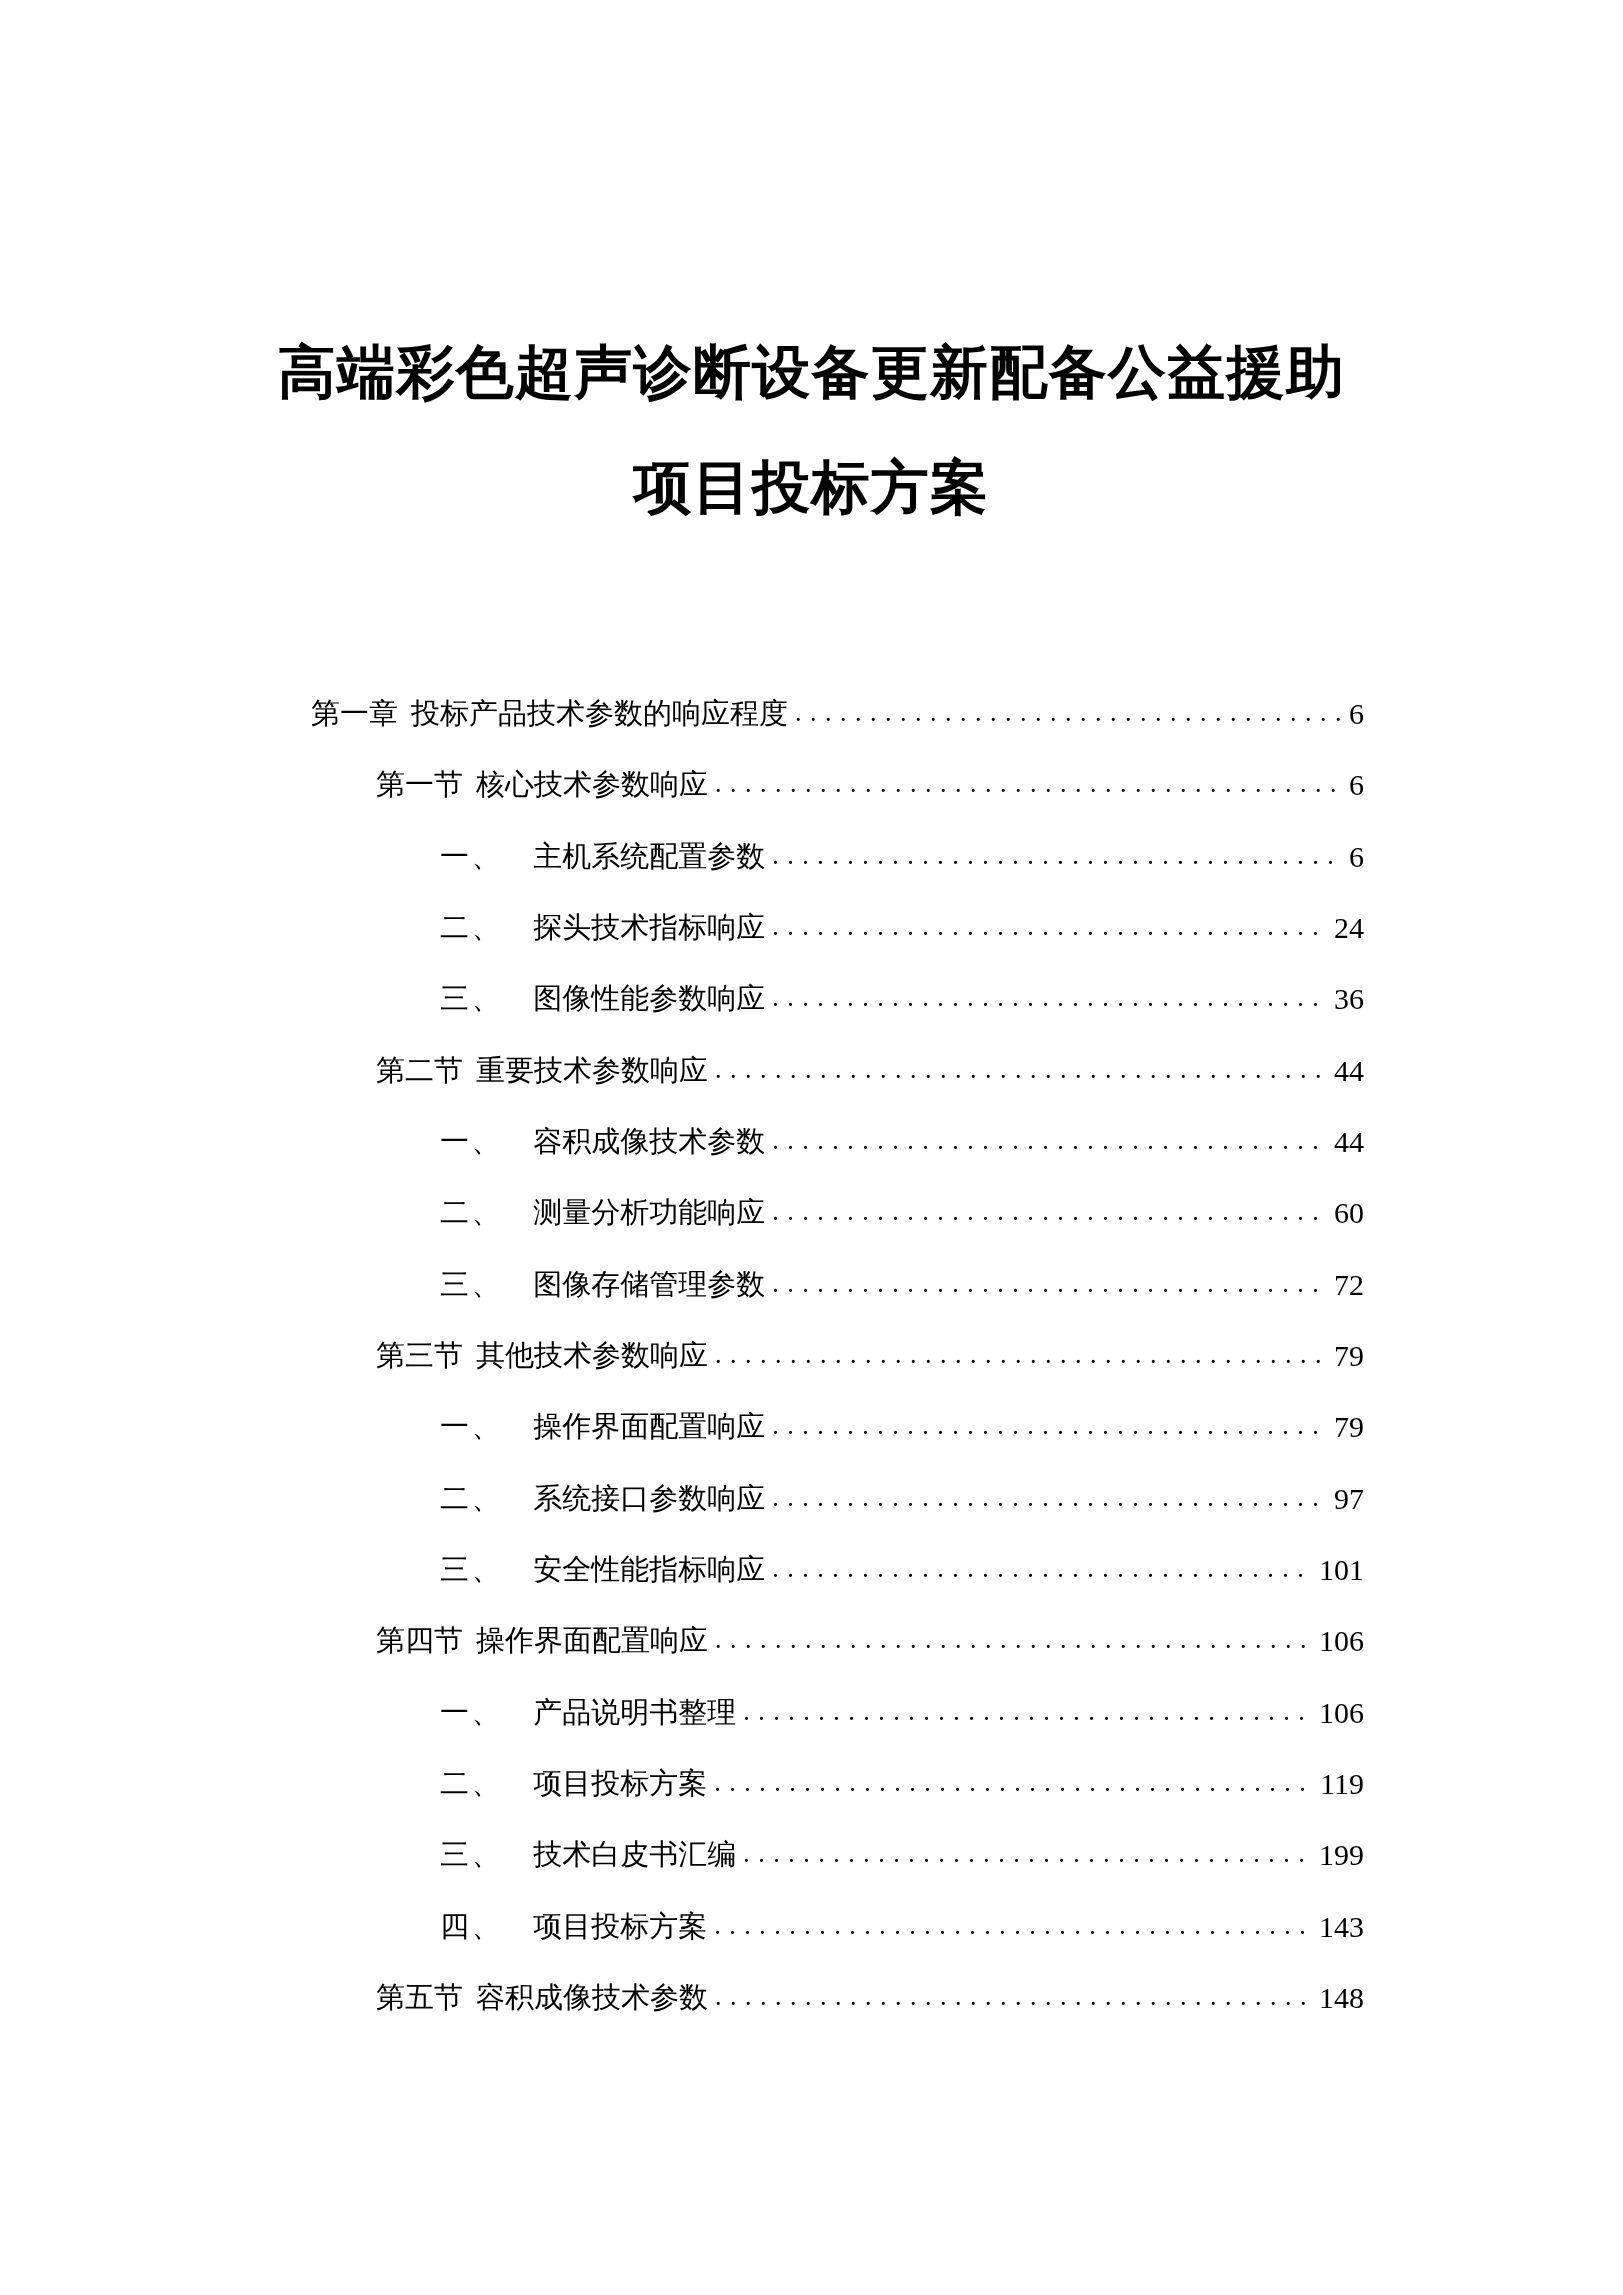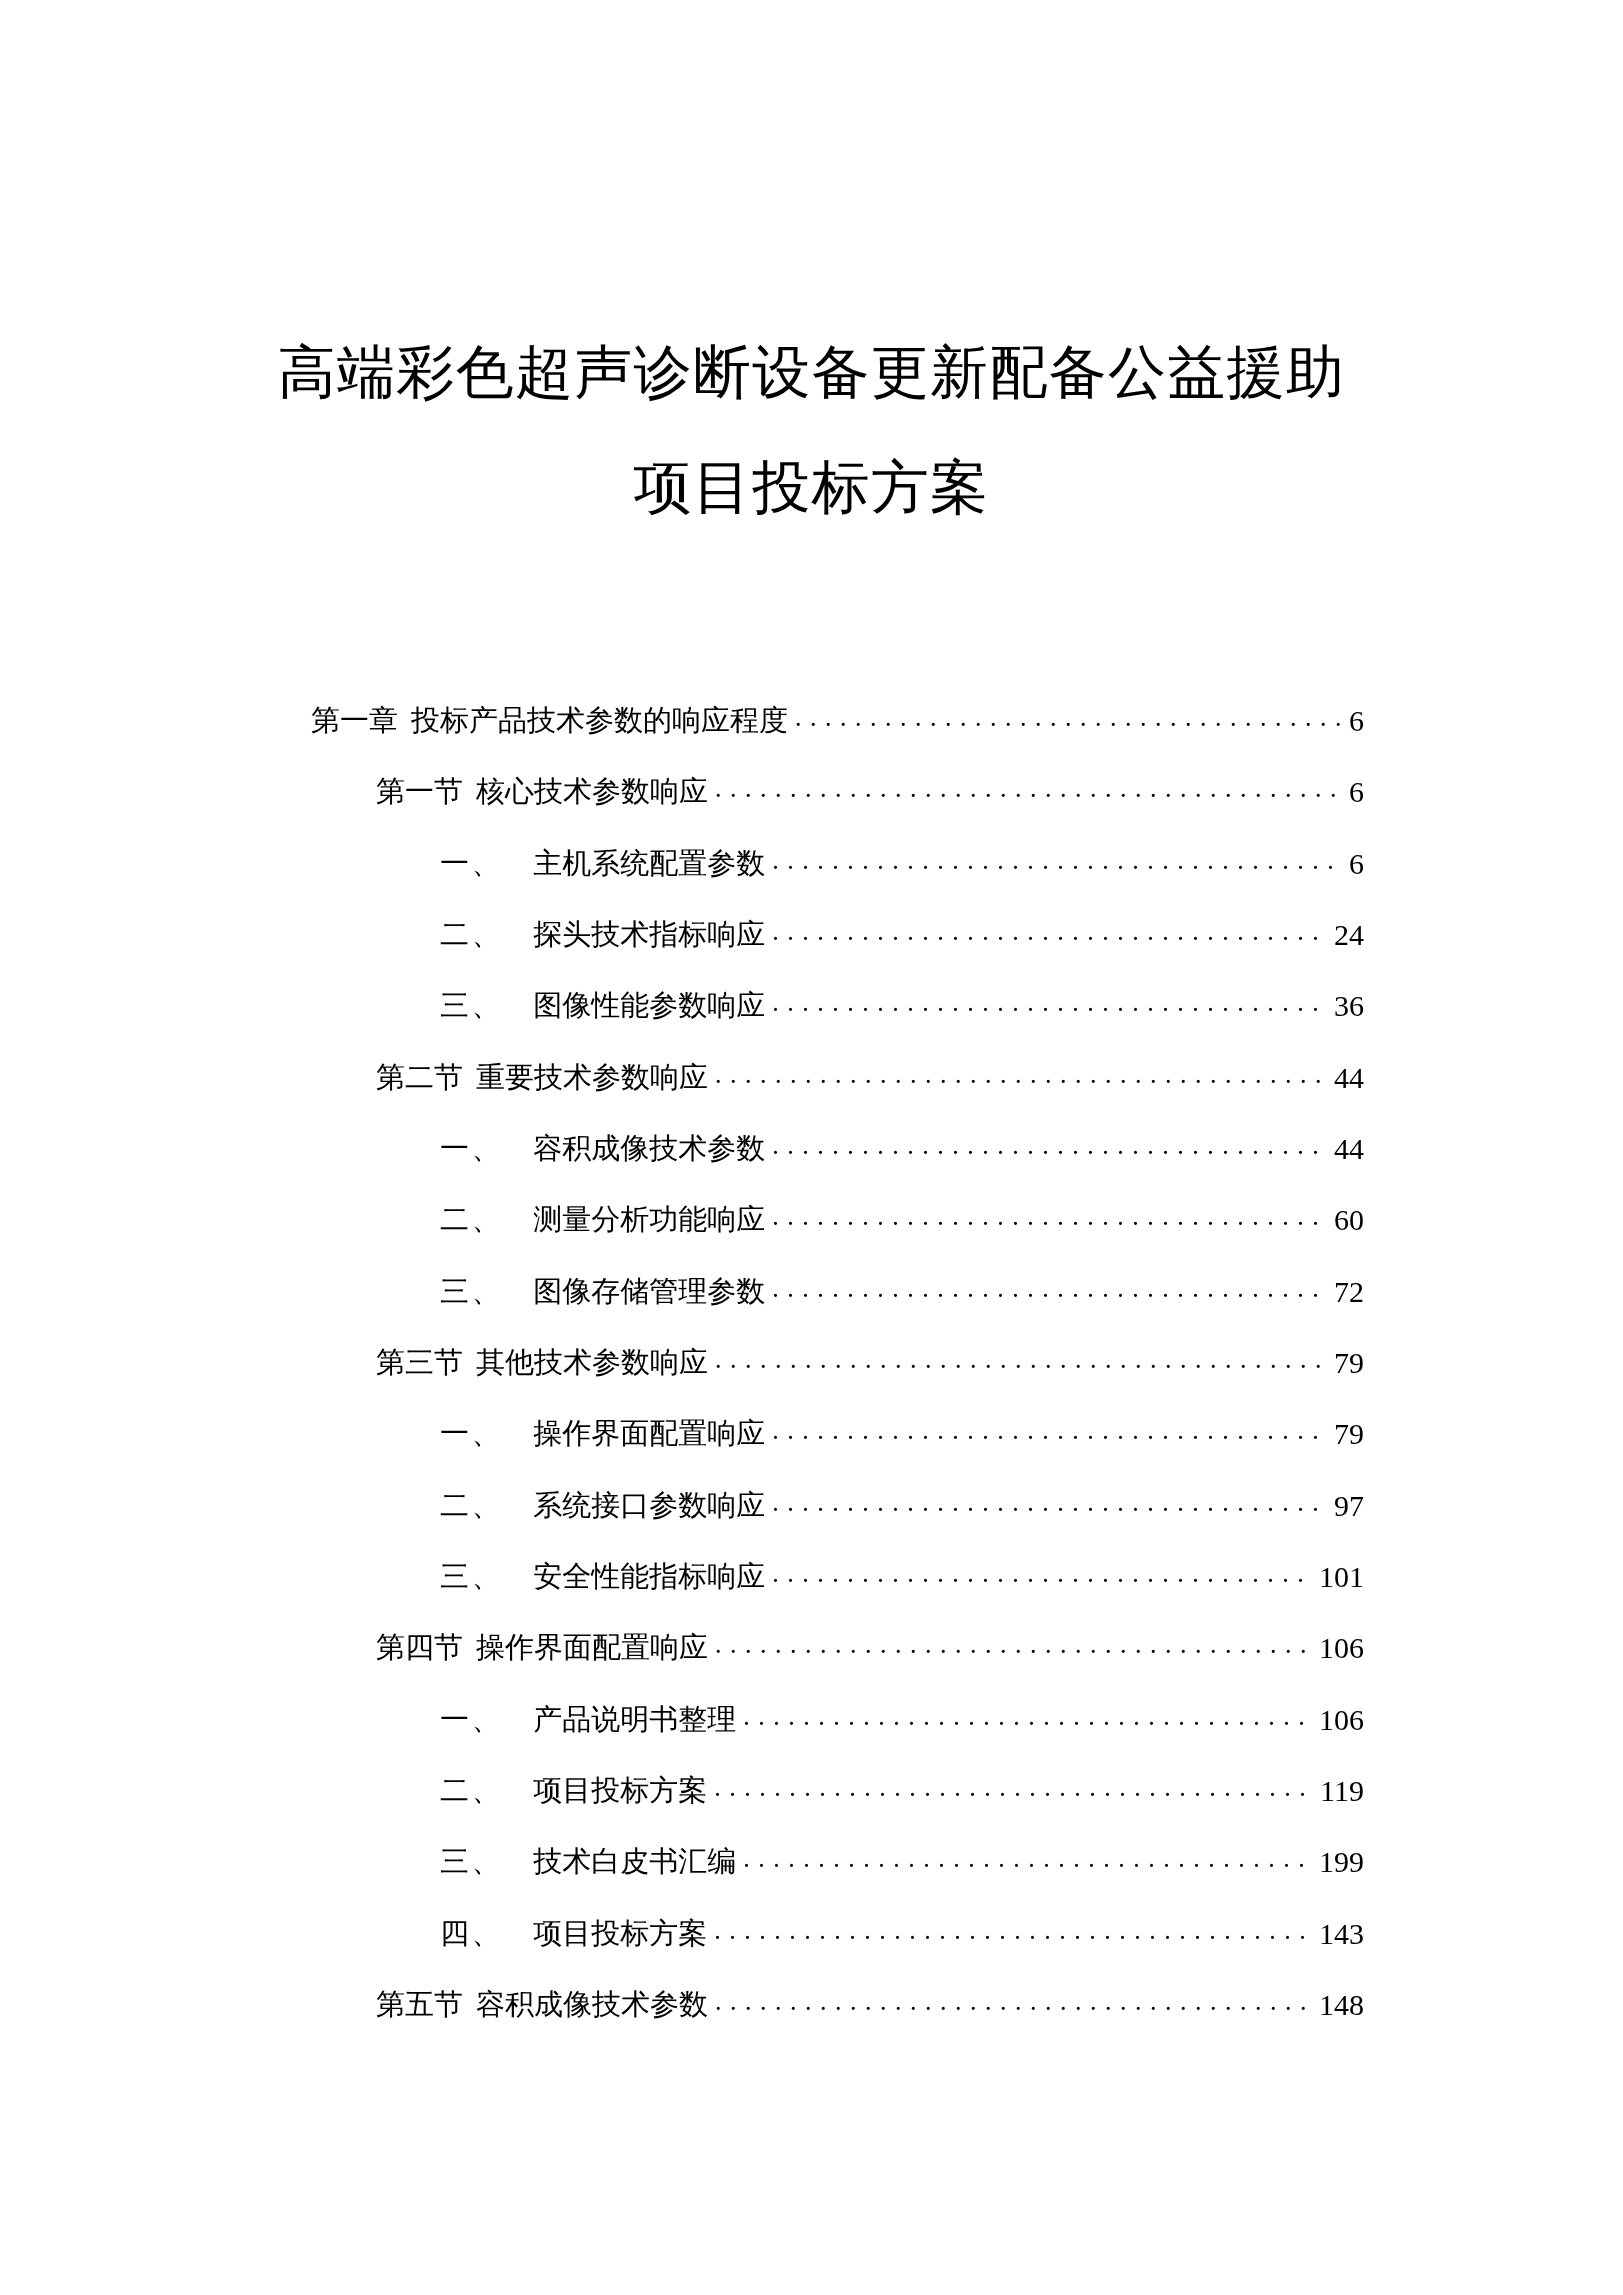--- a/index.html
+++ b/index.html
@@ -14,39 +14,39 @@
       overflow: hidden;
       font-family: "DejaVu Serif", "Liberation Serif", serif;
       color: #000000;
     }
     .title {
       position: absolute;
       left: 0;
       width: 1623px;
       text-align: center;
       font-family: "DejaVu Sans", "Liberation Sans", sans-serif;
-      font-weight: normal;
+      font-weight: bold;
       font-size: 58px;
       line-height: 65px;
       letter-spacing: 1.3px;
     }
     .title.l1 { top: 340px; }
     .title.l2 { top: 455px; }
 
     .toc {
       position: absolute;
       top: 694px;
       left: 0;
       width: 1623px;
     }
     .toc-row {
       position: absolute;
       height: 52px;
       display: flex;
-      align-items: center;
+      align-items: flex-start;
       font-size: 29px;
       line-height: 39px;
       right: 259px;
     }
     .toc-row.lvl0 { left: 311px; }
     .toc-row.lvl1 { left: 376px; }
     .toc-row.lvl2 { left: 440px; }
     .num {
       white-space: nowrap;
       flex: 0 0 auto;

